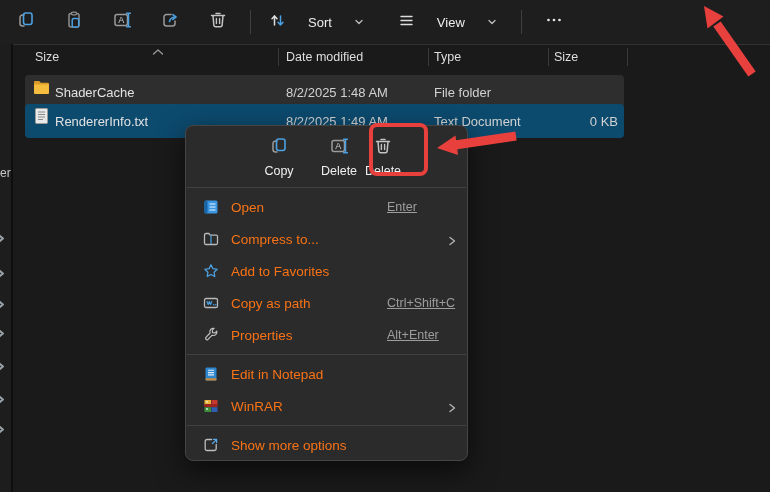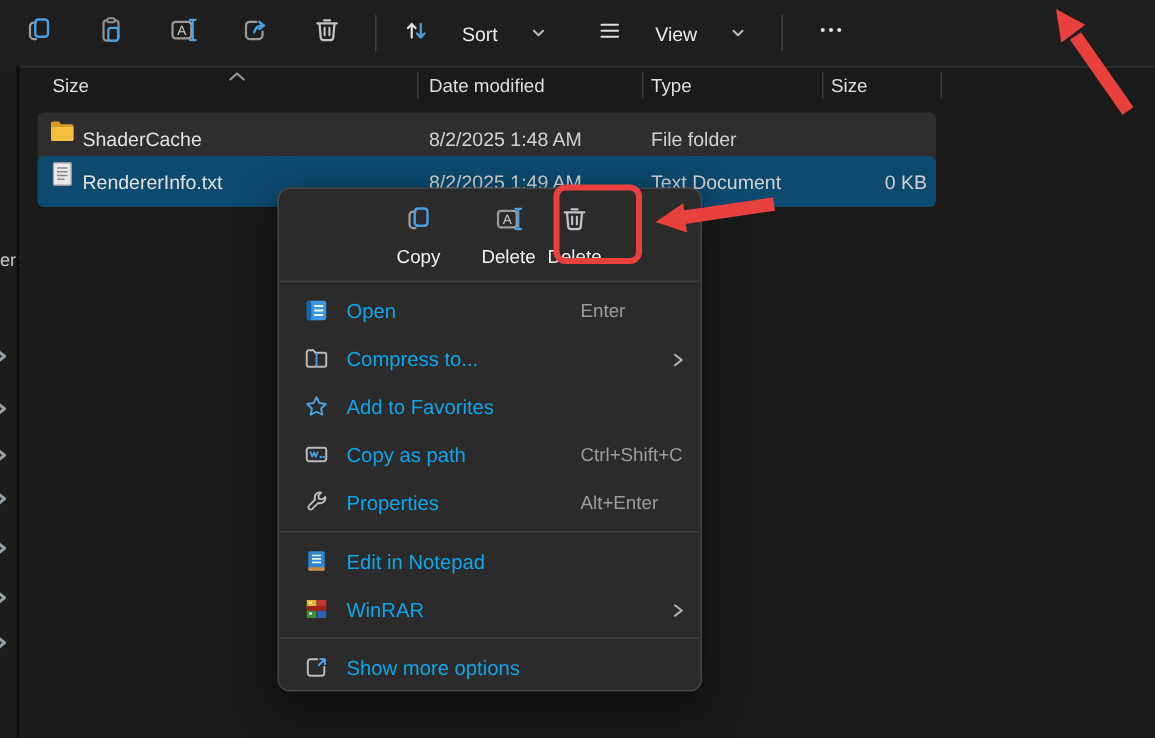--- a/index.html
+++ b/index.html
@@ -49,22 +49,22 @@
     background:#2b2b2b; border:1px solid #454545; border-radius:8px;
     box-shadow:0 10px 28px rgba(0,0,0,.6); padding-top:4px;
   }
   .actions { position:relative; height:54px; }
   .abtn { position:absolute; top:2px; width:58px; height:50px; border-radius:4px;
           display:flex; flex-direction:column; align-items:center; justify-content:center; gap:5px; }
   .abtn span { font-size:12.5px; color:#f0f0f0; }
   .msep { height:1px; background:#414141; margin:3px 1px; }
   .mitem { position:relative; height:32px; display:flex; align-items:center; padding-left:16px; }
   .mitem .mico { width:17px; display:flex; justify-content:center; }
-  .mitem .mlabel { margin-left:12px; font-size:13.5px; color:#0ea5e9; }
-  .mshort { position:absolute; left:201px; font-size:12.5px; color:#9d9d9d; }
+  .mitem .mlabel { margin-left:12px; font-size:13.5px; color:#f97316; }
+  .mshort { position:absolute; left:201px; font-size:12.5px; color:#9d9d9d;text-decoration:underline; }
   .mchev { position:absolute; left:261px; top:10px; }
   
   .red-rect { position:absolute; left:369px; top:123px; width:59px; height:53px;
               border:4px solid #e8403d; border-radius:8px; pointer-events:none; }
   .overlay { position:absolute; left:0; top:0; width:770px; height:492px; pointer-events:none; }
 </style>
 </head>
 <body>
 
 <div class="toolbar">

